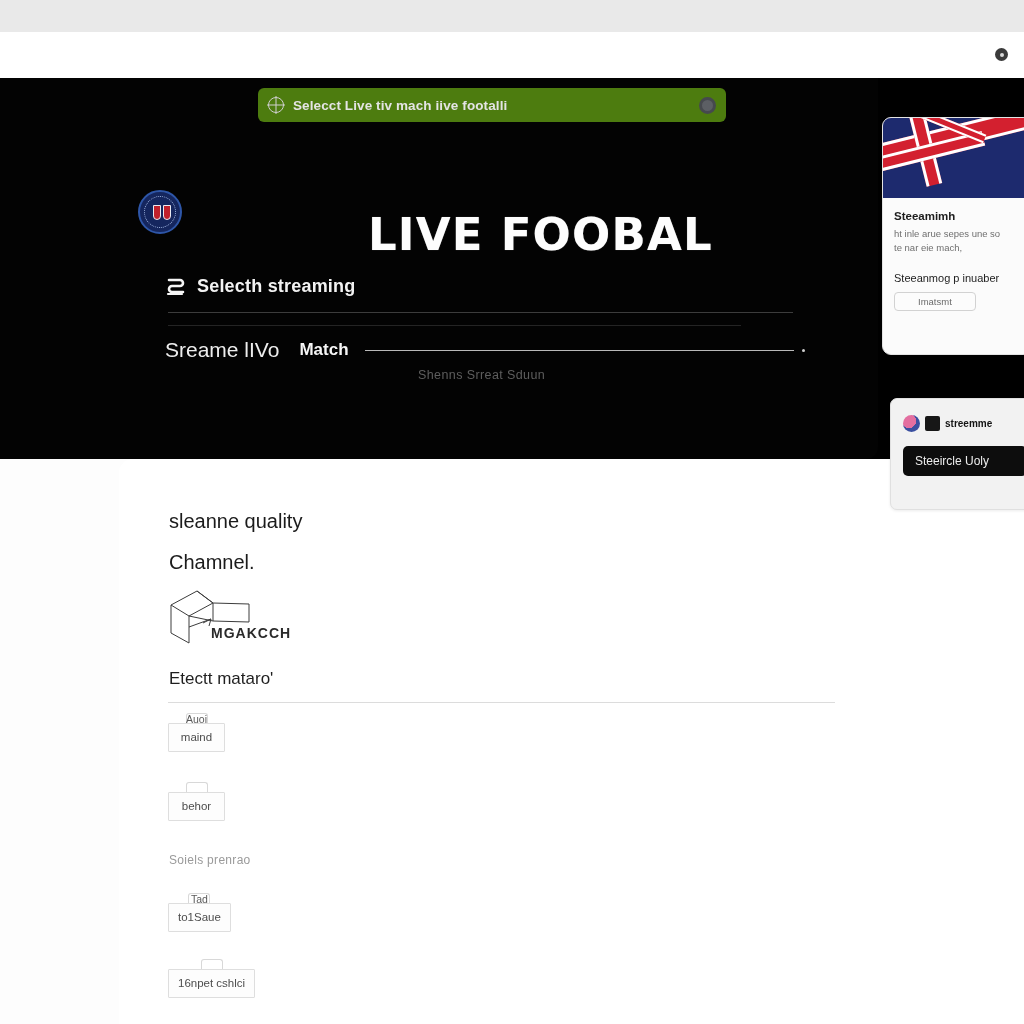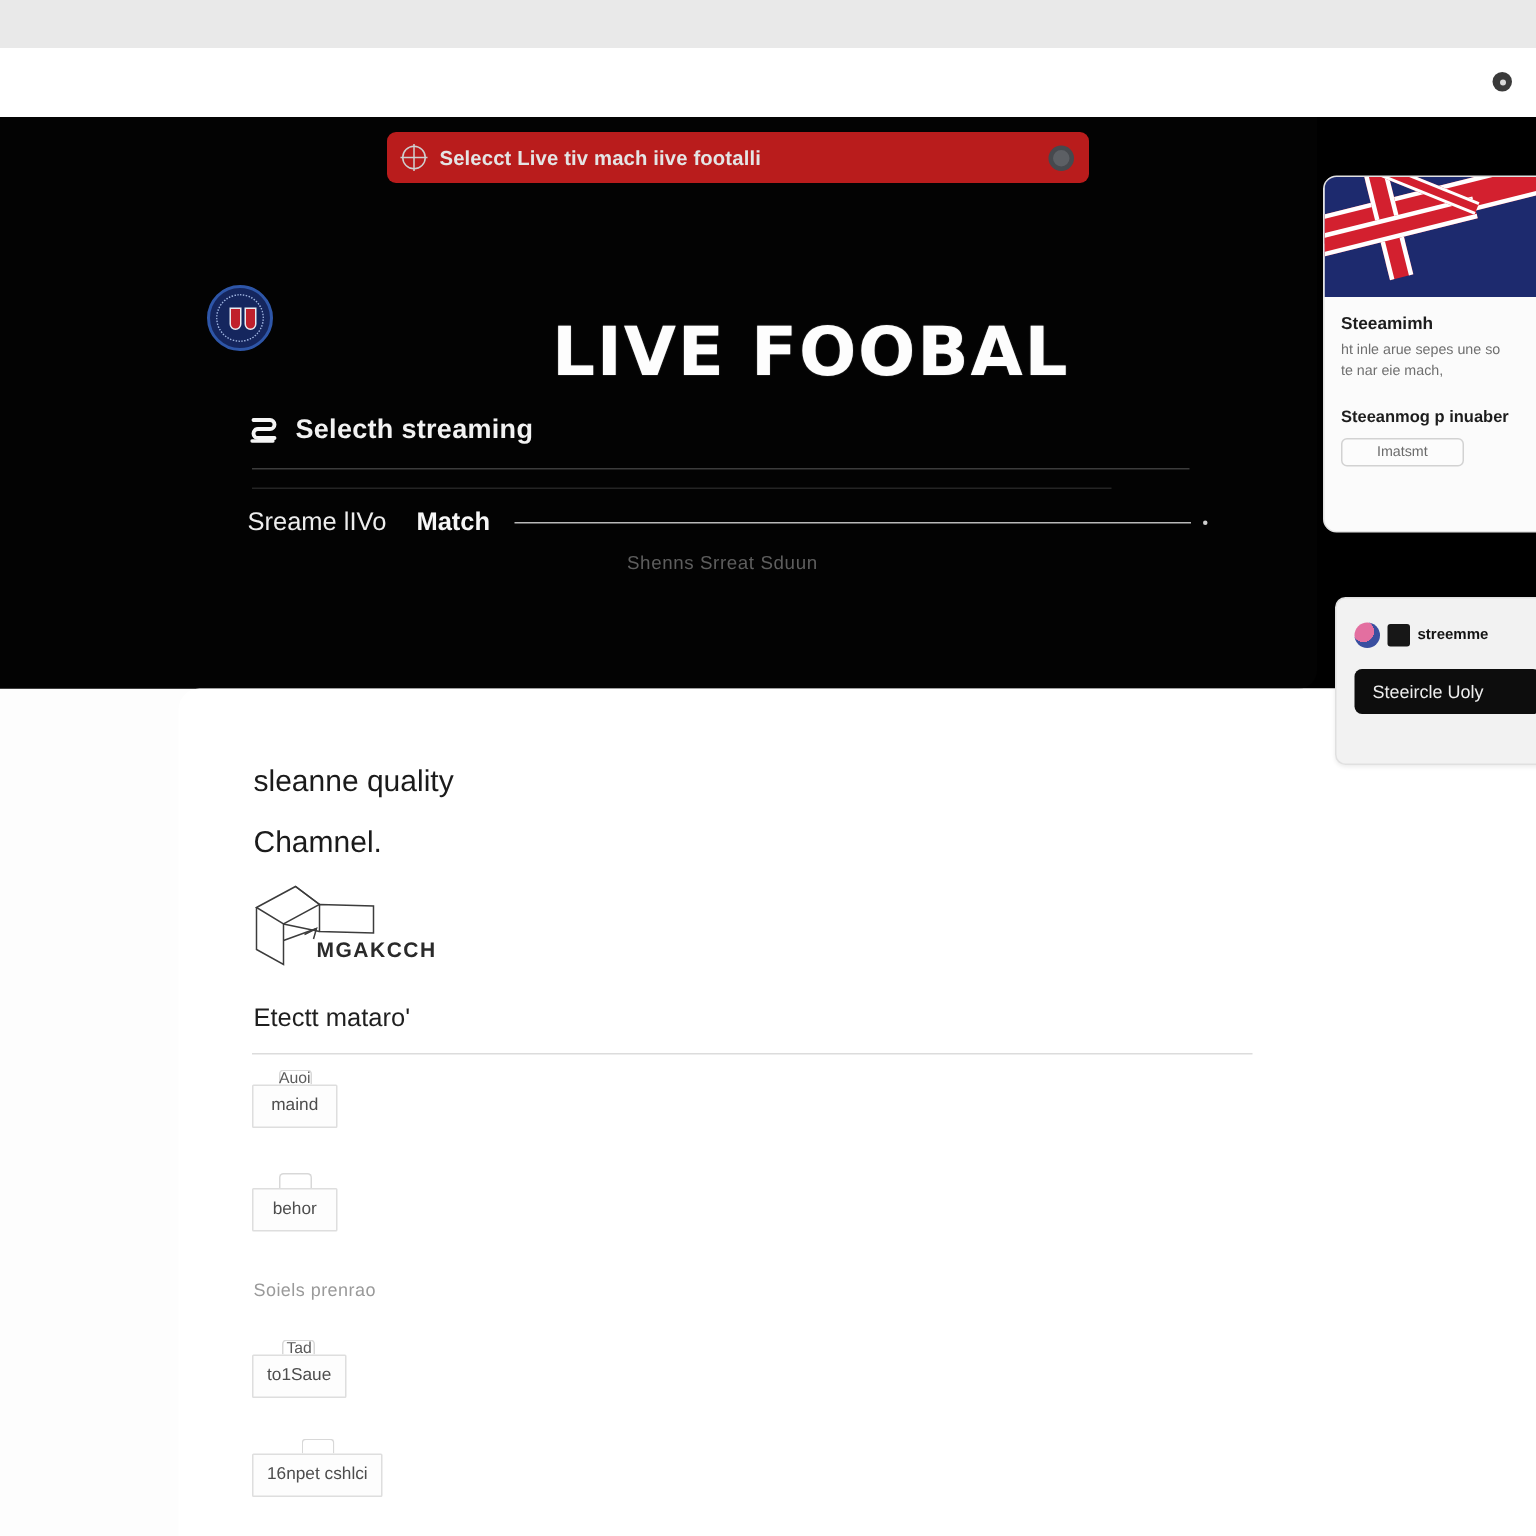--- a/index.html
+++ b/index.html
@@ -38,21 +38,21 @@
     overflow: hidden;
   }
   .hero-full {
     position: absolute; left: 0; top: 78px; width: 1024px; height: 381px;
     background: #000000; z-index: 0;
   }
 
   
   .searchbar {
     position: absolute; left: 258px; top: 88px; width: 468px; height: 34px;
-    background: #b91c1c; border-radius: 6px;
+    background: #4d7c0f; border-radius: 6px;
     display: flex; align-items: center; padding: 0 10px; gap: 9px;
     z-index: 4;
   }
   .searchbar .globe {
     width: 16px; height: 16px; border-radius: 50%;
     border: 1.6px solid #cfcfcf; position: relative; flex: none;
   }
   .searchbar .globe::before {
     content: ""; position: absolute; left: 50%; top: -1.6px; bottom: -1.6px;
     width: 0; border-left: 1.4px solid #cfcfcf; transform: translateX(-50%);
@@ -115,21 +115,21 @@
   }
   .rule2 {
     position: absolute; left: 168px; top: 325px; width: 573px; height: 1px;
     background: #242424; z-index: 4;
   }
 
   .match-row {
     position: absolute; left: 165px; top: 338px; width: 640px;
     display: flex; align-items: center; z-index: 4;
   }
-  .match-row .m1 { color: #ededed; font-size: 17px; font-weight: 400; }
+  .match-row .m1 { color: #ededed; font-size: 21px; font-weight: 400; }
   .match-row .m2 { color: #f6f6f6; font-size: 17px; font-weight: 600; margin-left: 20px; }
   .match-row .mline {
     flex: 1; height: 1px; background: #b9b9b9; margin-left: 16px; margin-right: 8px;
   }
   .match-row .mdot { width: 3px; height: 3px; border-radius: 50%; background: #cfcfcf; }
 
   .sub-note {
     position: absolute; left: 418px; top: 368px; z-index: 4;
     color: #5e5e5e; font-size: 12.5px; letter-spacing: .4px;
   }
@@ -160,21 +160,21 @@
     transform: rotate(-14deg);
   }
   .flag .diag {
     position: absolute; left: -14px; top: -6px; width: 120px; height: 9px;
     background: #d3202f; transform: rotate(22deg);
     border-top: 2px solid #fff; border-bottom: 2px solid #fff;
   }
   .sc1-body { padding: 12px 11px 10px 11px; }
   .sc1-title { font-size: 11.5px; font-weight: 700; color: #1d1d1d; margin-bottom: 5px; }
   .sc1-sub { font-size: 9.5px; color: #6f6f6f; line-height: 1.5; }
-  .sc1-title2 { font-size: 11px; font-weight: 700; color: #1d1d1d; margin-top: 16px; }
+  .sc1-title2 { font-size: 11px; font-weight: 400; color: #1d1d1d; margin-top: 16px; }
   .sc1-btn {
     margin-top: 8px; display: inline-block;
     border: 1px solid #d2d2d2; border-radius: 4px;
     background: #fcfcfc; color: #6b6b6b;
     font-size: 9.5px; padding: 3px 23px;
   }
 
   .side-card-2 {
     position: absolute; left: 890px; top: 398px; width: 150px; height: 112px;
     background: #f2f2f2; border: 1px solid #e0e0e0; border-radius: 7px;

